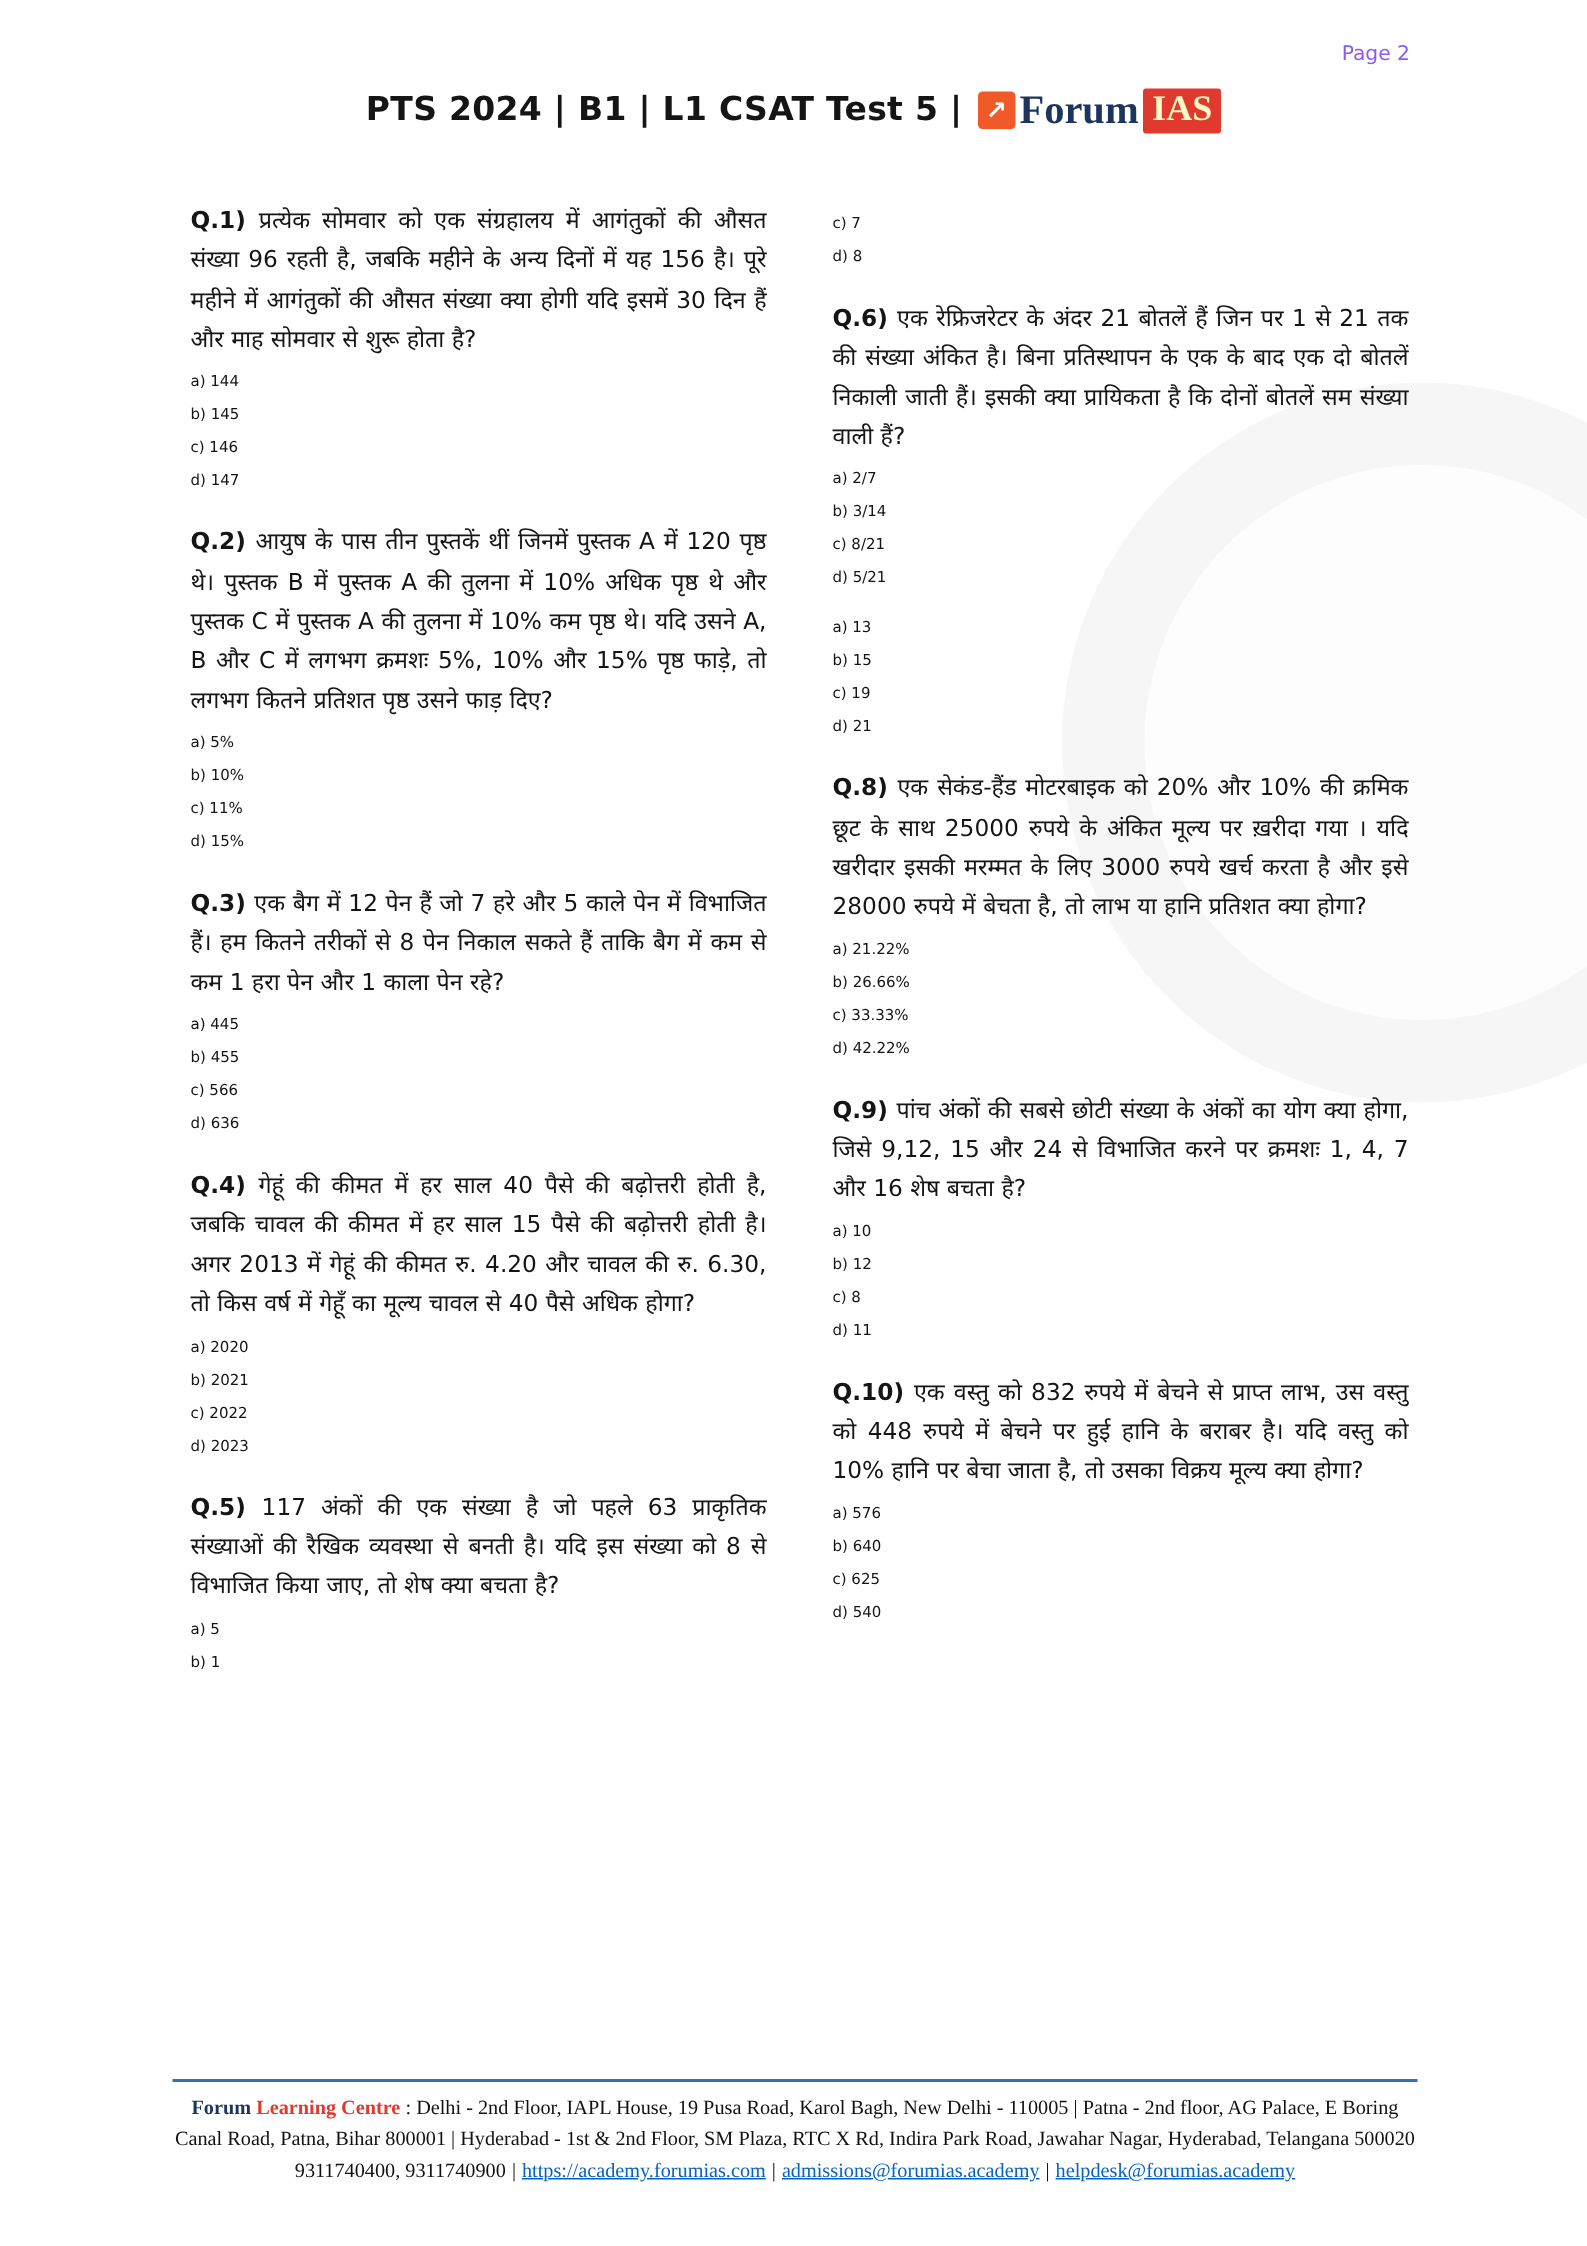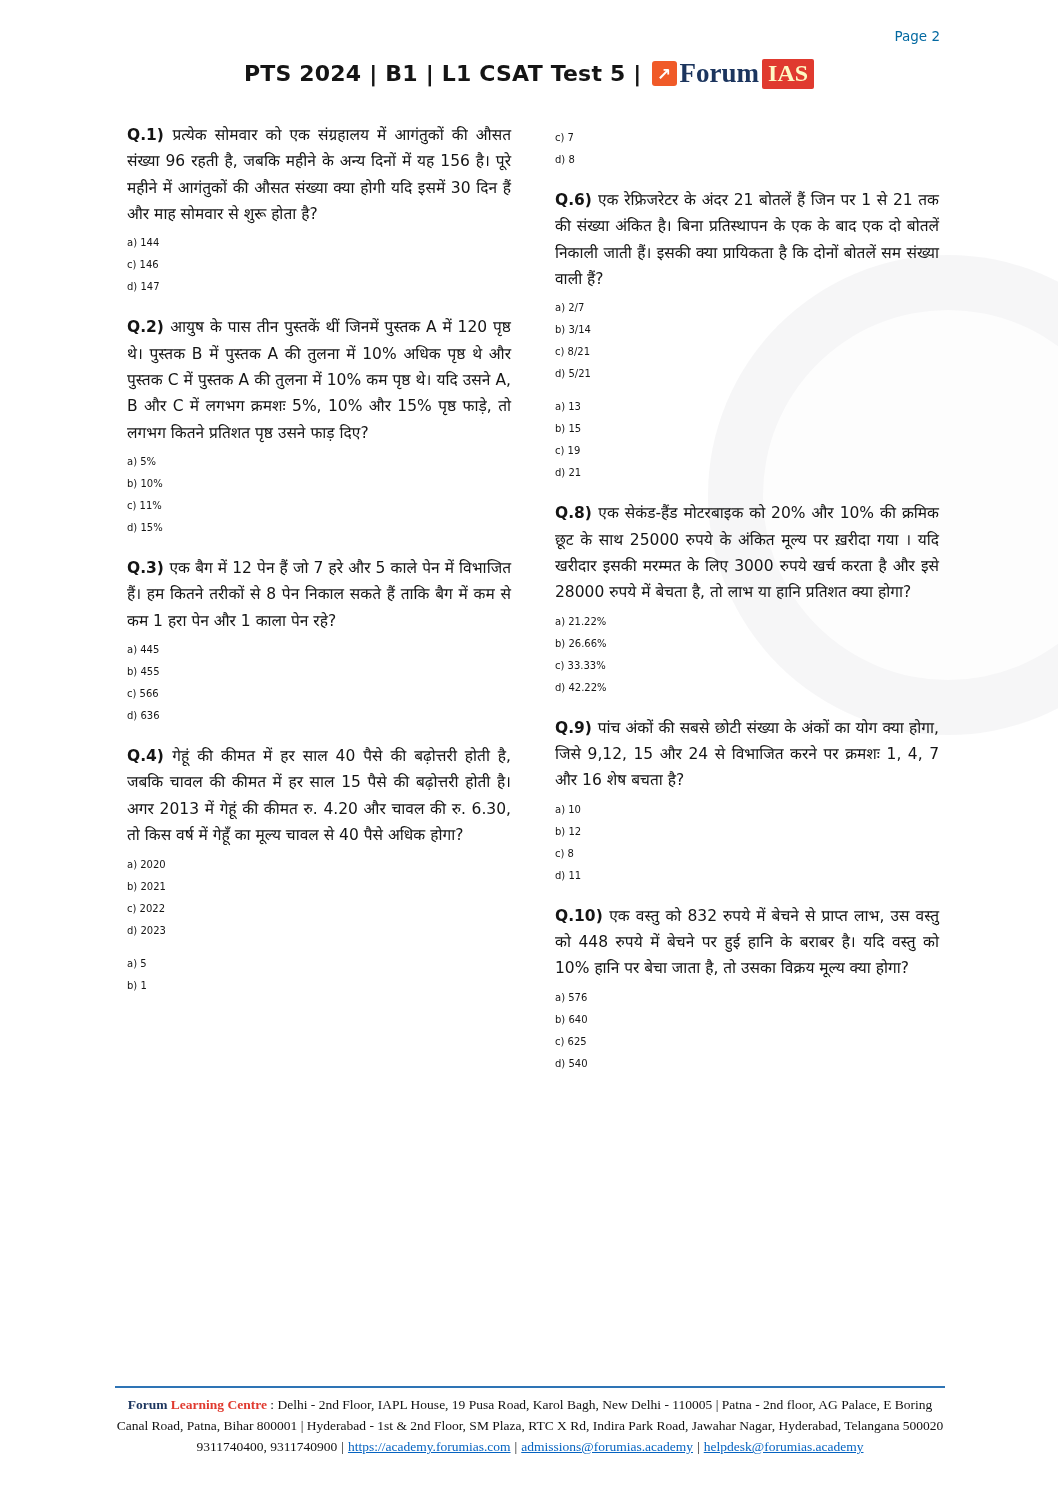--- a/index.html
+++ b/index.html
@@ -8,21 +8,21 @@
     position:relative;
     width:1058px; height:1497px;
     margin:0 auto;
     background:#ffffff;
     font-family:"DejaVu Sans", sans-serif;
     color:#151515;
     overflow:hidden;
   }
   .page-label {
     position:absolute; top:28px; right:118px;
-    font-size:13.5px; color:#0369a1;
+    font-size:13.5px; color:#8b5cf6;
   }
   .header-row {
     position:absolute; top:58px; left:0; width:100%;
     display:flex; align-items:center; justify-content:center;
     gap:10px;
   }
   .title-text { font-size:22px; font-weight:bold; letter-spacing:0.2px; }
   .logo { display:inline-flex; align-items:center; gap:3px; }
   .logo-arrow-box {
     width:25px; height:25px; display:inline-flex;
@@ -32,21 +32,21 @@
   .logo-forum {
     font-family:"Liberation Serif", serif;
     font-weight:bold; font-size:27px;
   }
   .logo-ias {
     font-family:"Liberation Serif", serif;
     font-weight:bold; font-size:24px; color:#fef9c3;
     padding:1px 6px 2px 6px; border-radius:2px;
   }
   .content {
-    position:absolute; top:122px; left:127px;
+    position:absolute; top:134px; left:127px;
     width:812px; display:flex; gap:44px;
   }
   .col { width:384px; }
   .question { margin-bottom:21px; }
   .q-text {
     text-align:justify; font-size:15.5px; line-height:1.7;
     margin-bottom:4px;
   }
   .q-num { font-weight:bold; }
   .q-option { font-size:10px; margin-top:10px; line-height:1.2; }
@@ -85,20 +85,21 @@
       <span class="logo-forum" id="logo-forum" style="color: rgb(28, 53, 94);">Forum</span>
       <span class="logo-ias" id="logo-ias" style="background: rgb(224, 58, 47);">IAS</span>
     </span>
   </div>
 
   <div class="content">
     <div class="col">
         <div class="question">
           <p class="q-text"><span class="q-num">Q.1) </span>प्रत्येक सोमवार को एक संग्रहालय में आगंतुकों की औसत संख्या 96 रहती है, जबकि महीने के अन्य दिनों में यह 156 है। पूरे महीने में आगंतुकों की औसत संख्या क्या होगी यदि इसमें 30 दिन हैं और माह सोमवार से शुरू होता है?</p>
           <div class="q-option">a) 144</div>
+          <div class="q-option">b) 145</div>
           <div class="q-option">c) 146</div>
           <div class="q-option">d) 147</div>
         </div>
         <div class="question">
           <p class="q-text"><span class="q-num">Q.2) </span>आयुष के पास तीन पुस्तकें थीं जिनमें पुस्तक A में 120 पृष्ठ थे। पुस्तक B में पुस्तक A की तुलना में 10% अधिक पृष्ठ थे और पुस्तक C में पुस्तक A की तुलना में 10% कम पृष्ठ थे। यदि उसने A, B और C में लगभग क्रमशः 5%, 10% और 15% पृष्ठ फाड़े, तो लगभग कितने प्रतिशत पृष्ठ उसने फाड़ दिए?</p>
           <div class="q-option">a) 5%</div>
           <div class="q-option">b) 10%</div>
           <div class="q-option">c) 11%</div>
           <div class="q-option">d) 15%</div>
         </div>
@@ -110,20 +111,21 @@
           <div class="q-option">d) 636</div>
         </div>
         <div class="question">
           <p class="q-text"><span class="q-num">Q.4) </span>गेहूं की कीमत में हर साल 40 पैसे की बढ़ोत्तरी होती है, जबकि चावल की कीमत में हर साल 15 पैसे की बढ़ोत्तरी होती है। अगर 2013 में गेहूं की कीमत रु. 4.20 और चावल की रु. 6.30, तो किस वर्ष में गेहूँ का मूल्य चावल से 40 पैसे अधिक होगा?</p>
           <div class="q-option">a) 2020</div>
           <div class="q-option">b) 2021</div>
           <div class="q-option">c) 2022</div>
           <div class="q-option">d) 2023</div>
         </div>
         <div class="question">
+          <p class="q-text"><span class="q-num">Q.5) </span>117 अंकों की एक संख्या है जो पहले 63 प्राकृतिक संख्याओं की रैखिक व्यवस्था से बनती है। यदि इस संख्या को 8 से विभाजित किया जाए, तो शेष क्या बचता है?</p>
           <div class="q-option">a) 5</div>
           <div class="q-option">b) 1</div>
         </div>
       </div>
     <div class="col">
         <div class="question">
           <div class="q-option">c) 7</div>
           <div class="q-option">d) 8</div>
         </div>
         <div class="question">

